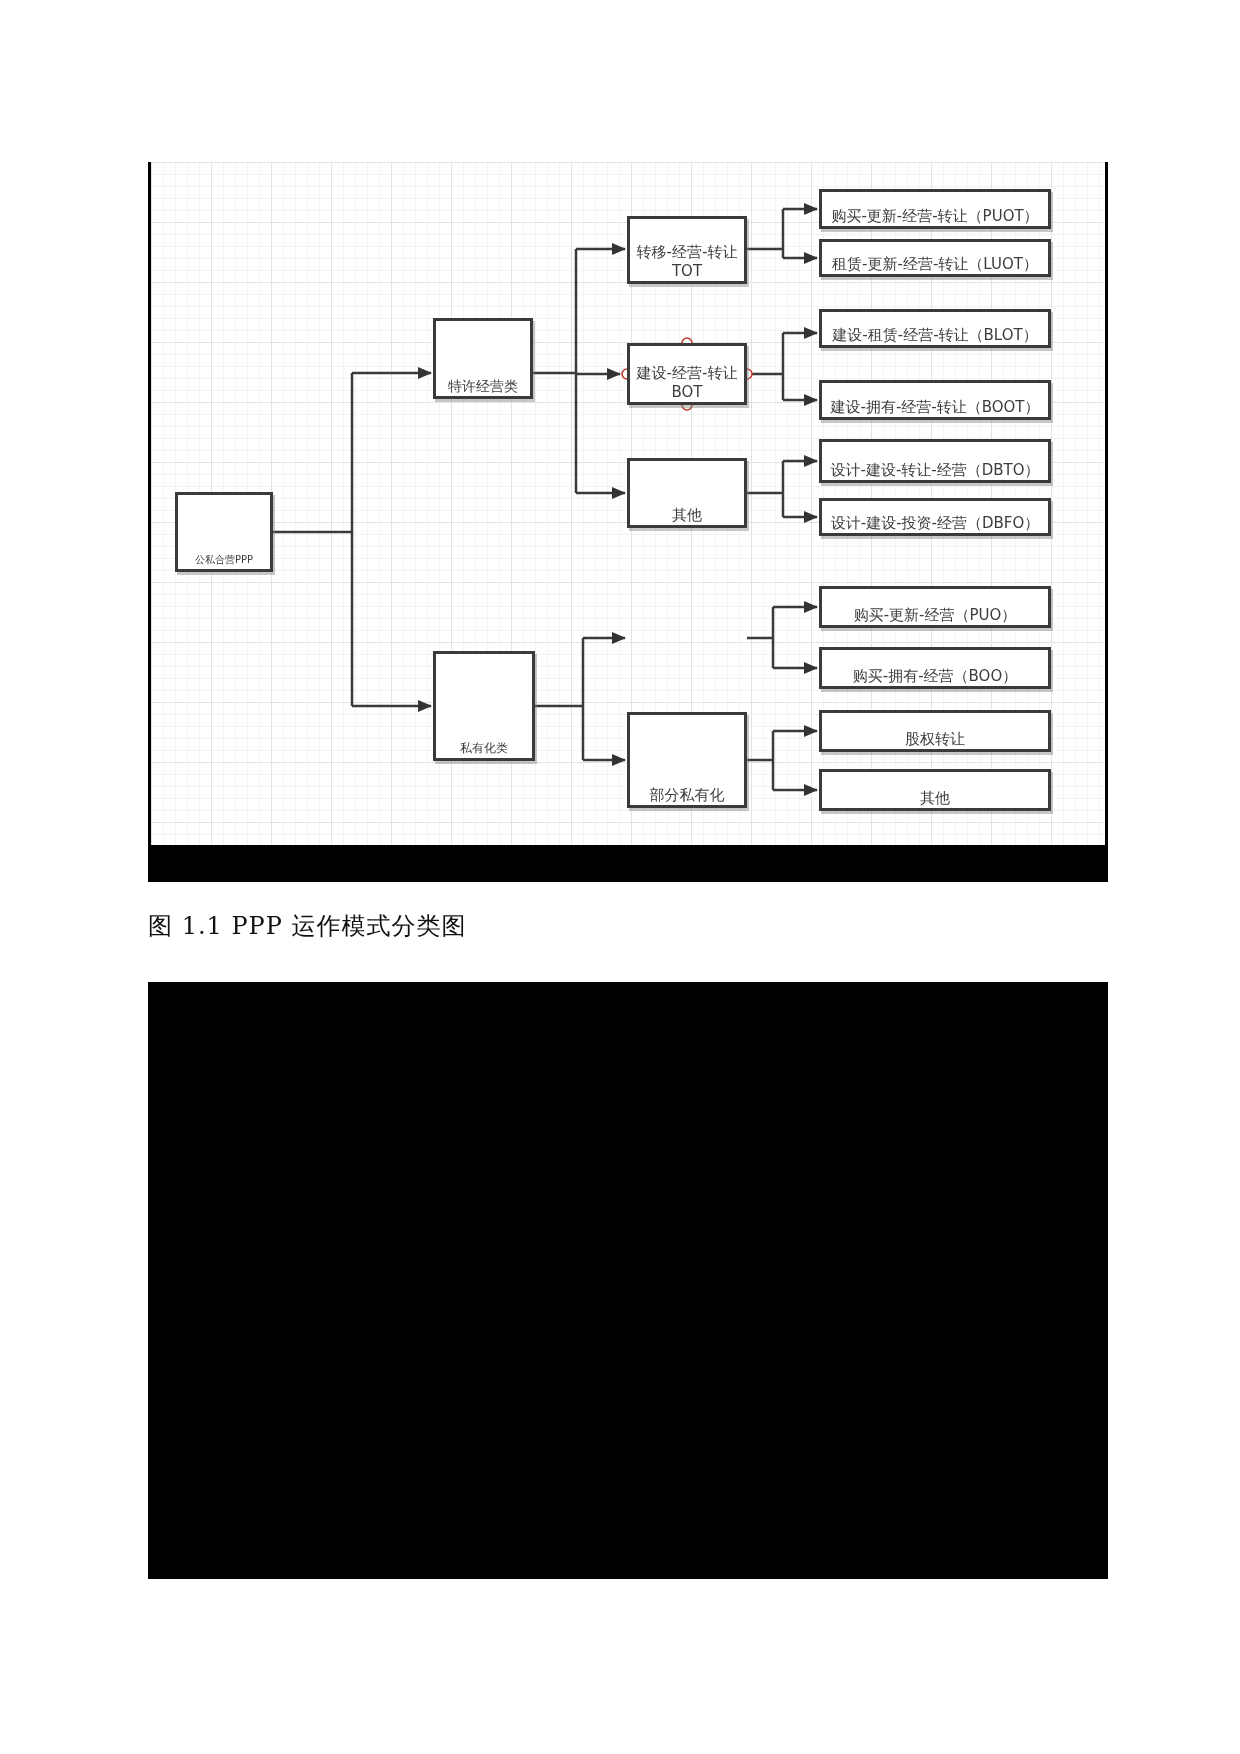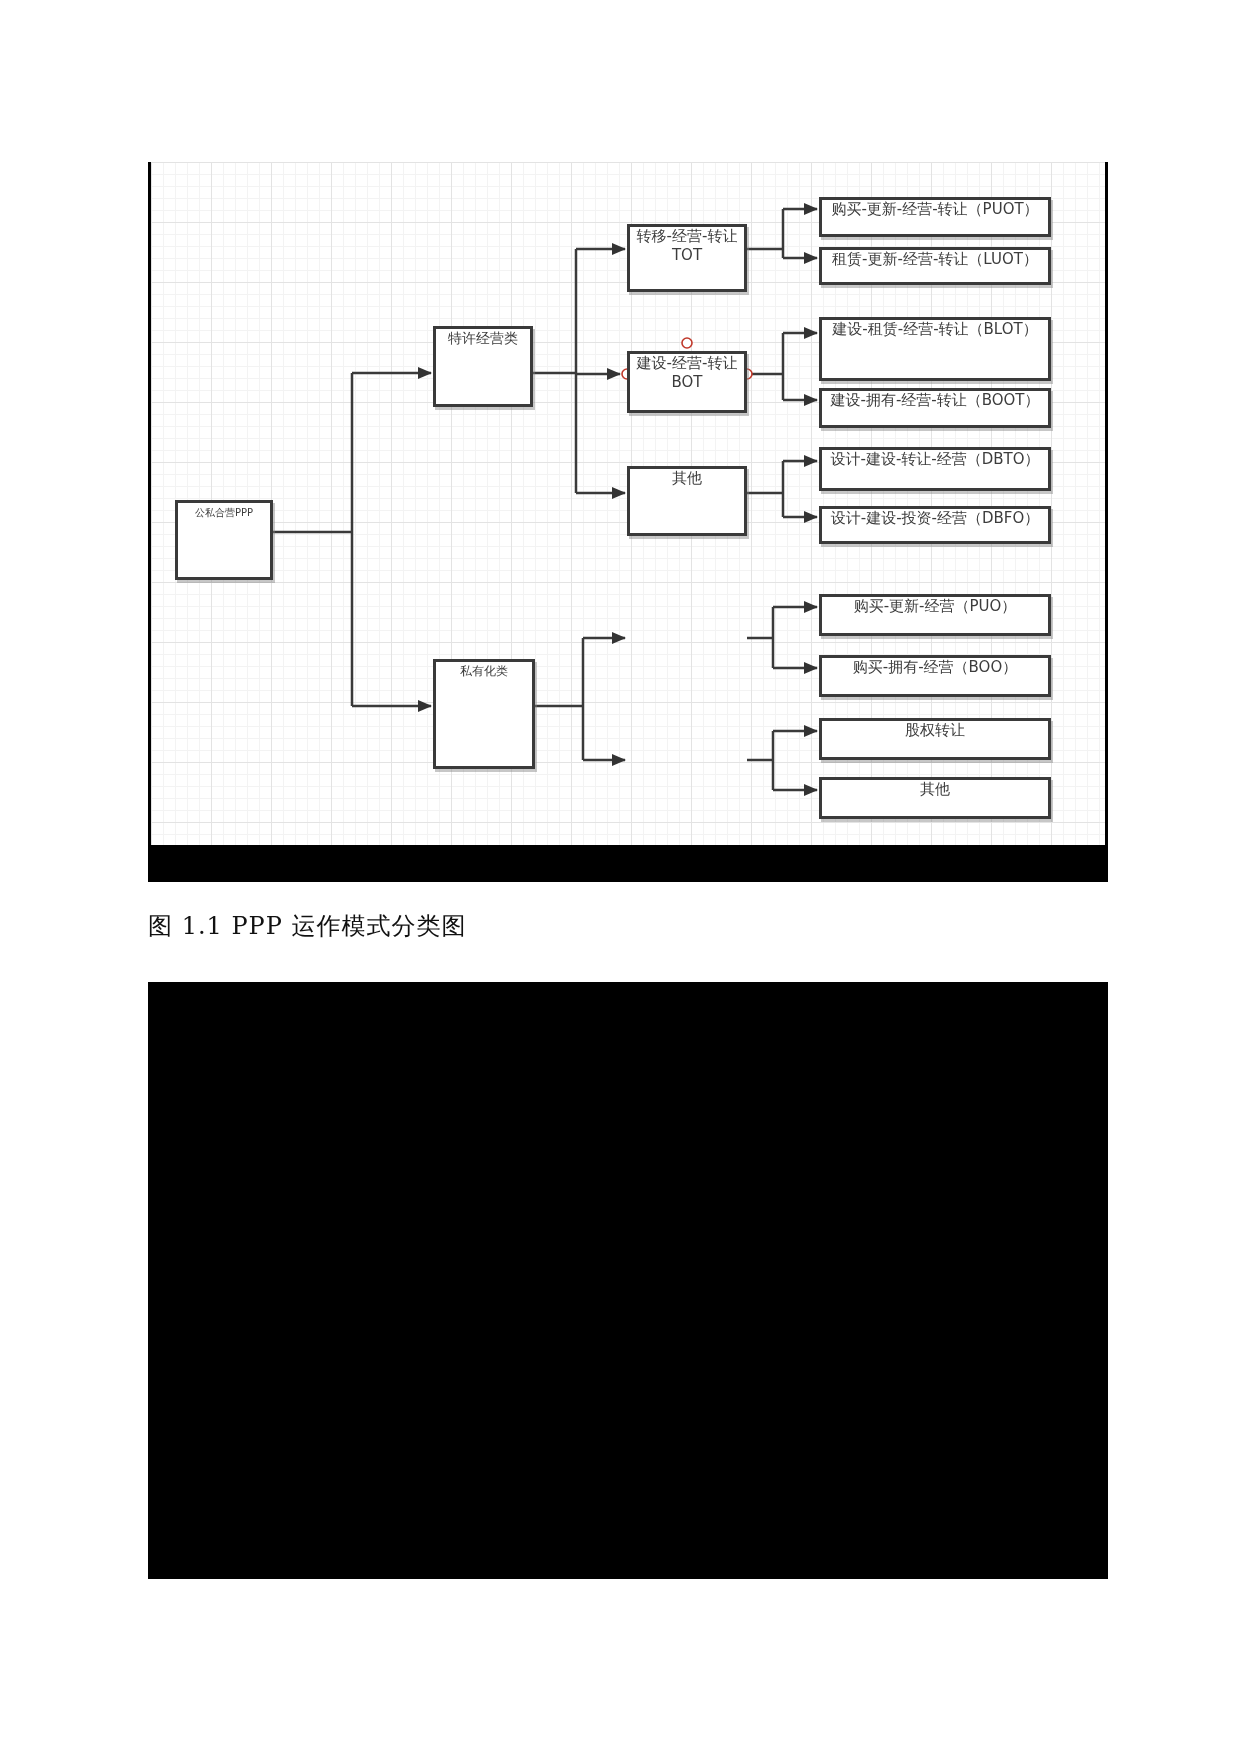--- a/index.html
+++ b/index.html
@@ -26,26 +26,25 @@
       linear-gradient(90deg,#f3f3f3 1px, transparent 1px);
     background-size:60px 60px,60px 60px,12px 12px,12px 12px;
     overflow:hidden;
   }
   .connector-svg{position:absolute;left:0;top:0;width:954px;height:683px;}
   .node{
     position:absolute;
     background:#fff;
     border:3px solid #3a3a3a;
     box-shadow:2px 3px 0 rgba(130,130,130,.45);
-    display:flex;flex-direction:column;align-items:center;justify-content:flex-start;
+    display:flex;flex-direction:column;align-items:center;justify-content:flex-end;
     font-size:15px;line-height:19px;color:#3c3c3c;
     text-align:center;
     box-sizing:border-box;
     white-space:nowrap;
-    margin-top:8px;
   }
   .bottom-bar{
     width:960px;height:37px;background:#000;
   }
   .caption{
     position:absolute;left:148px;top:908px;width:960px;
     text-align:left;
     font-family:"DejaVu Serif","Liberation Serif",serif;
     font-size:24px;line-height:36px;color:#111;
     letter-spacing:1px;
@@ -128,28 +127,31 @@
       <span>转移-经营-转让</span>
       <span>TOT</span>
     </div>
     <div class="node" style="left:476px;top:181px;width:120px;height:62px">
       <span>建设-经营-转让</span>
       <span>BOT</span>
     </div>
     <div class="node" style="left:476px;top:296px;width:120px;height:70px">
       <span>其他</span>
     </div>
+    <div class="node" style="left:476px;top:550px;width:120px;height:96px">
+      <span>部分私有化</span>
+    </div>
 
     <div class="node" style="left:668px;top:27px;width:232px;height:40px">
       <span>购买-更新-经营-转让（PUOT）</span>
     </div>
     <div class="node" style="left:668px;top:77px;width:232px;height:38px">
       <span>租赁-更新-经营-转让（LUOT）</span>
     </div>
-    <div class="node" style="left:668px;top:147px;width:232px;height:64px">
+    <div class="node" style="left:668px;top:147px;width:232px;height:39px">
       <span>建设-租赁-经营-转让（BLOT）</span>
     </div>
     <div class="node" style="left:668px;top:218px;width:232px;height:40px">
       <span>建设-拥有-经营-转让（BOOT）</span>
     </div>
     <div class="node" style="left:668px;top:277px;width:232px;height:44px">
       <span>设计-建设-转让-经营（DBTO）</span>
     </div>
     <div class="node" style="left:668px;top:336px;width:232px;height:38px">
       <span>设计-建设-投资-经营（DBFO）</span>

